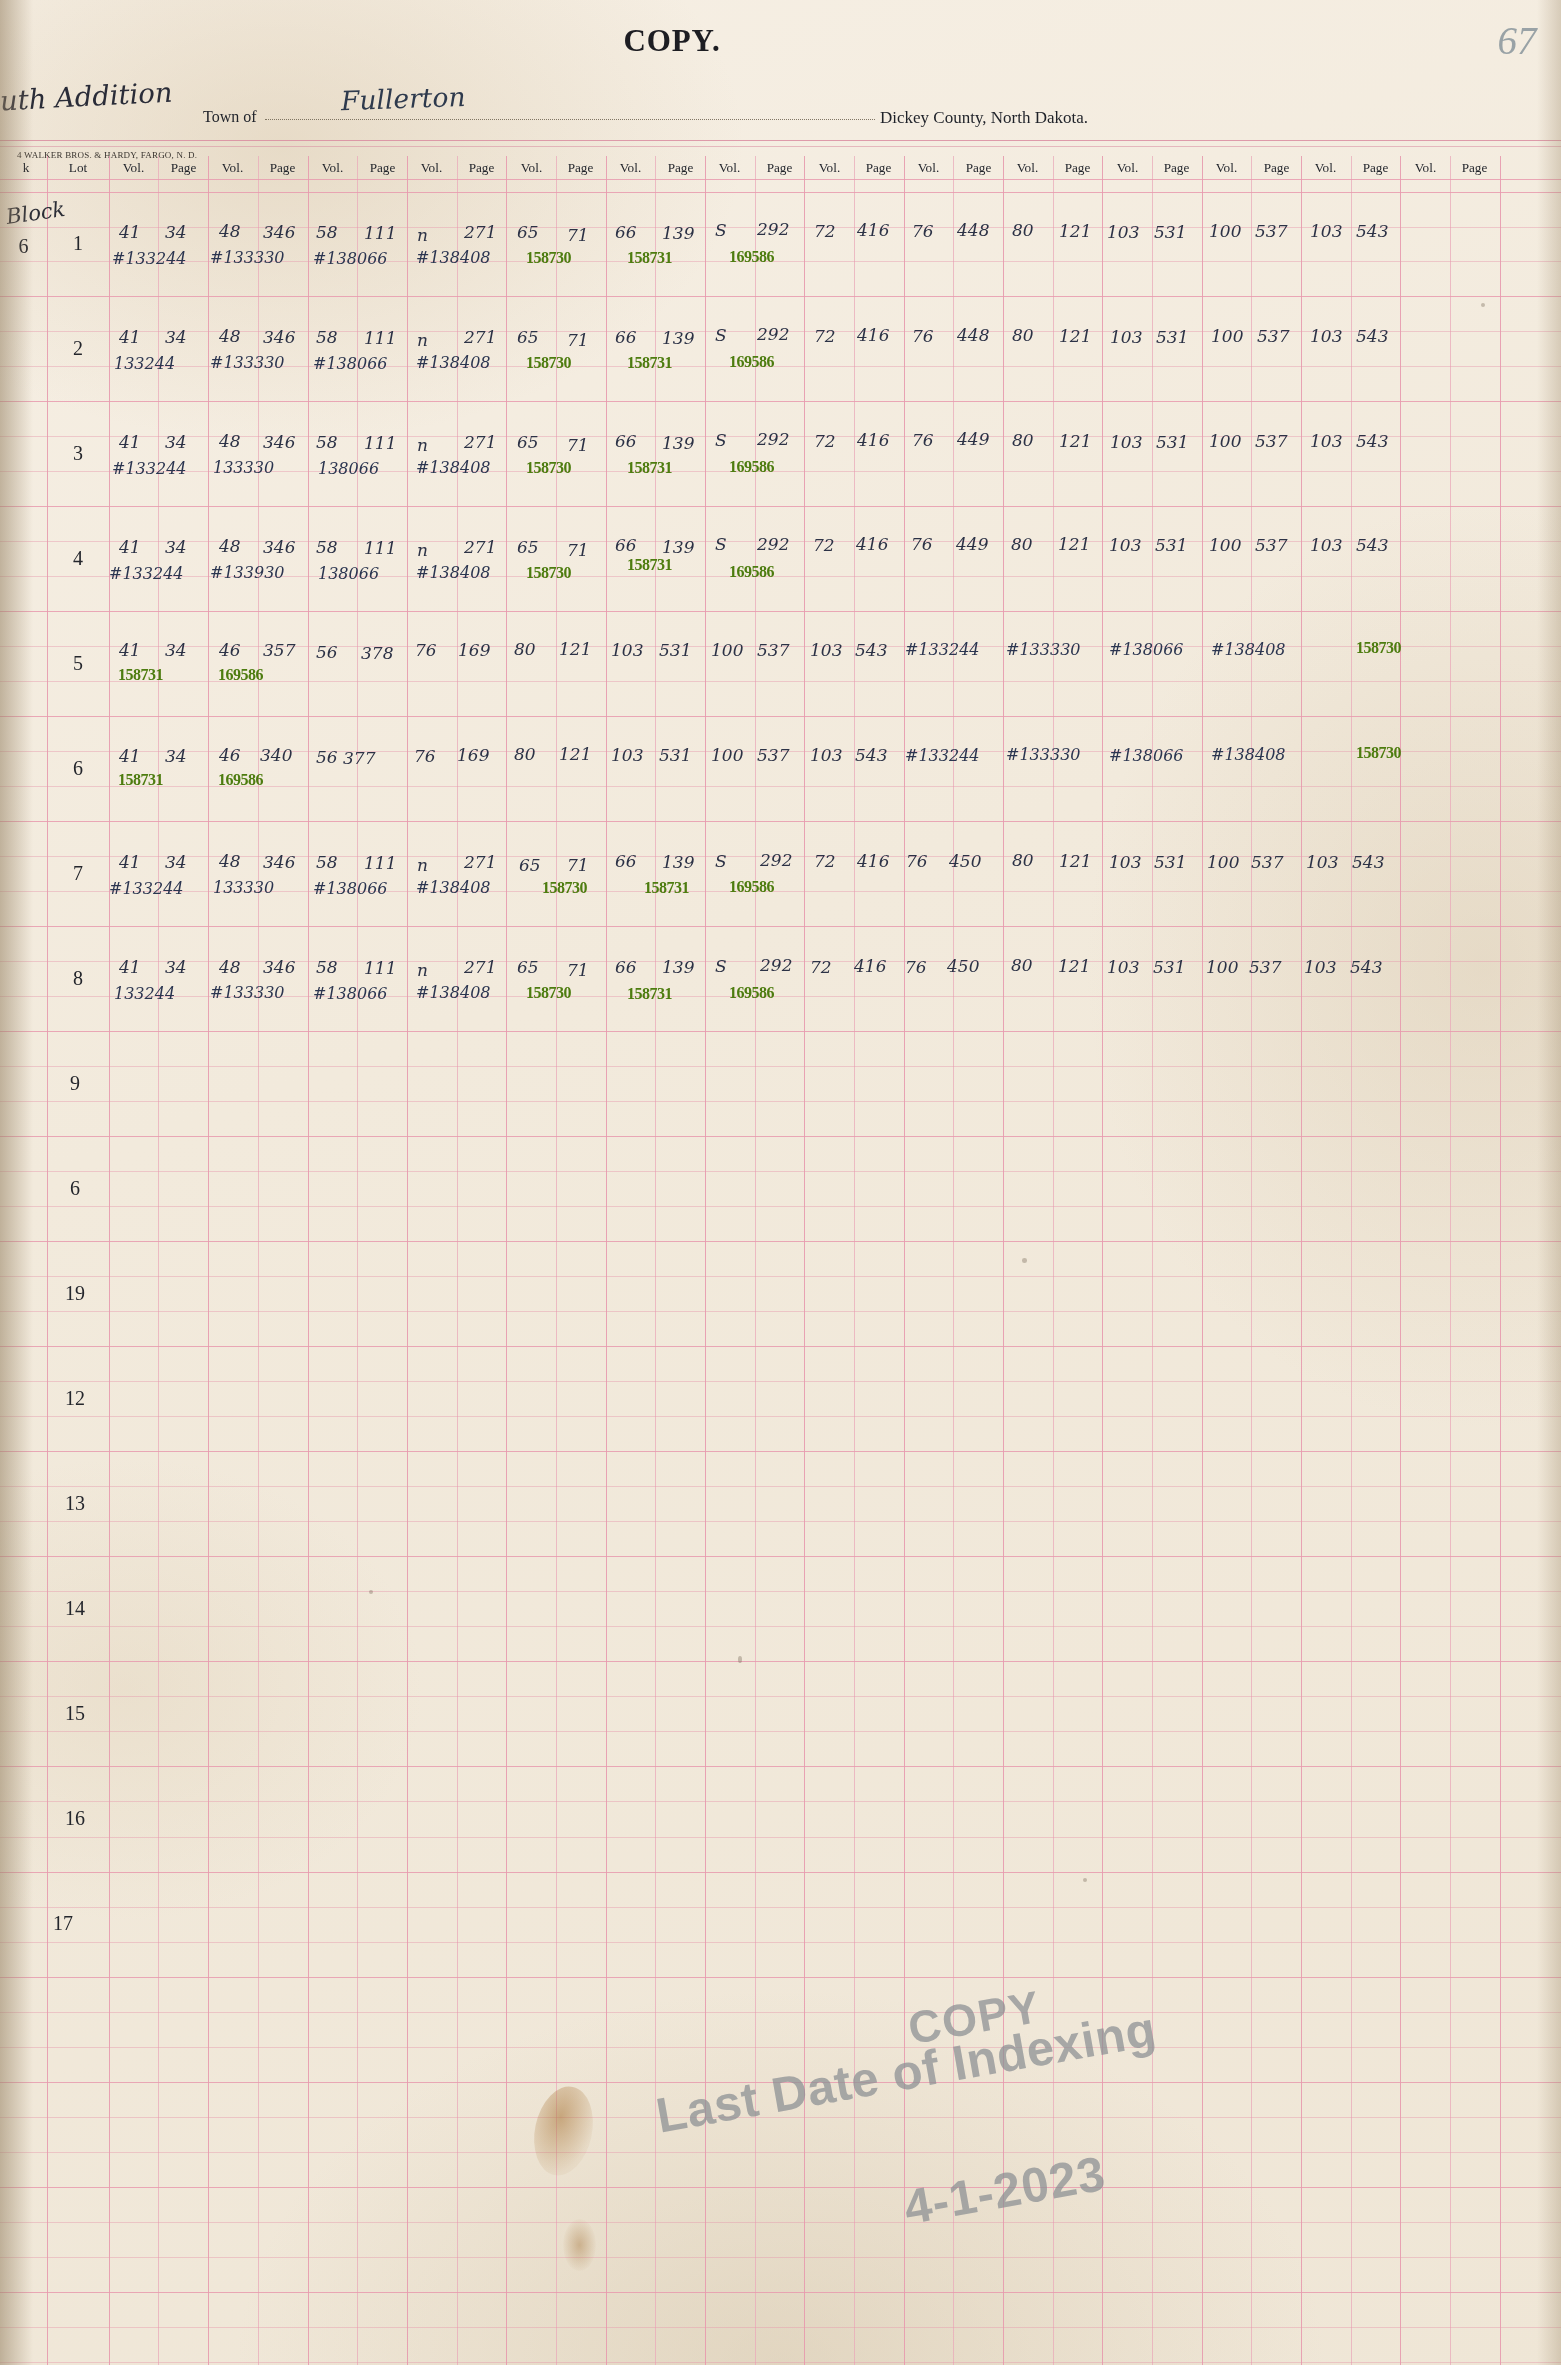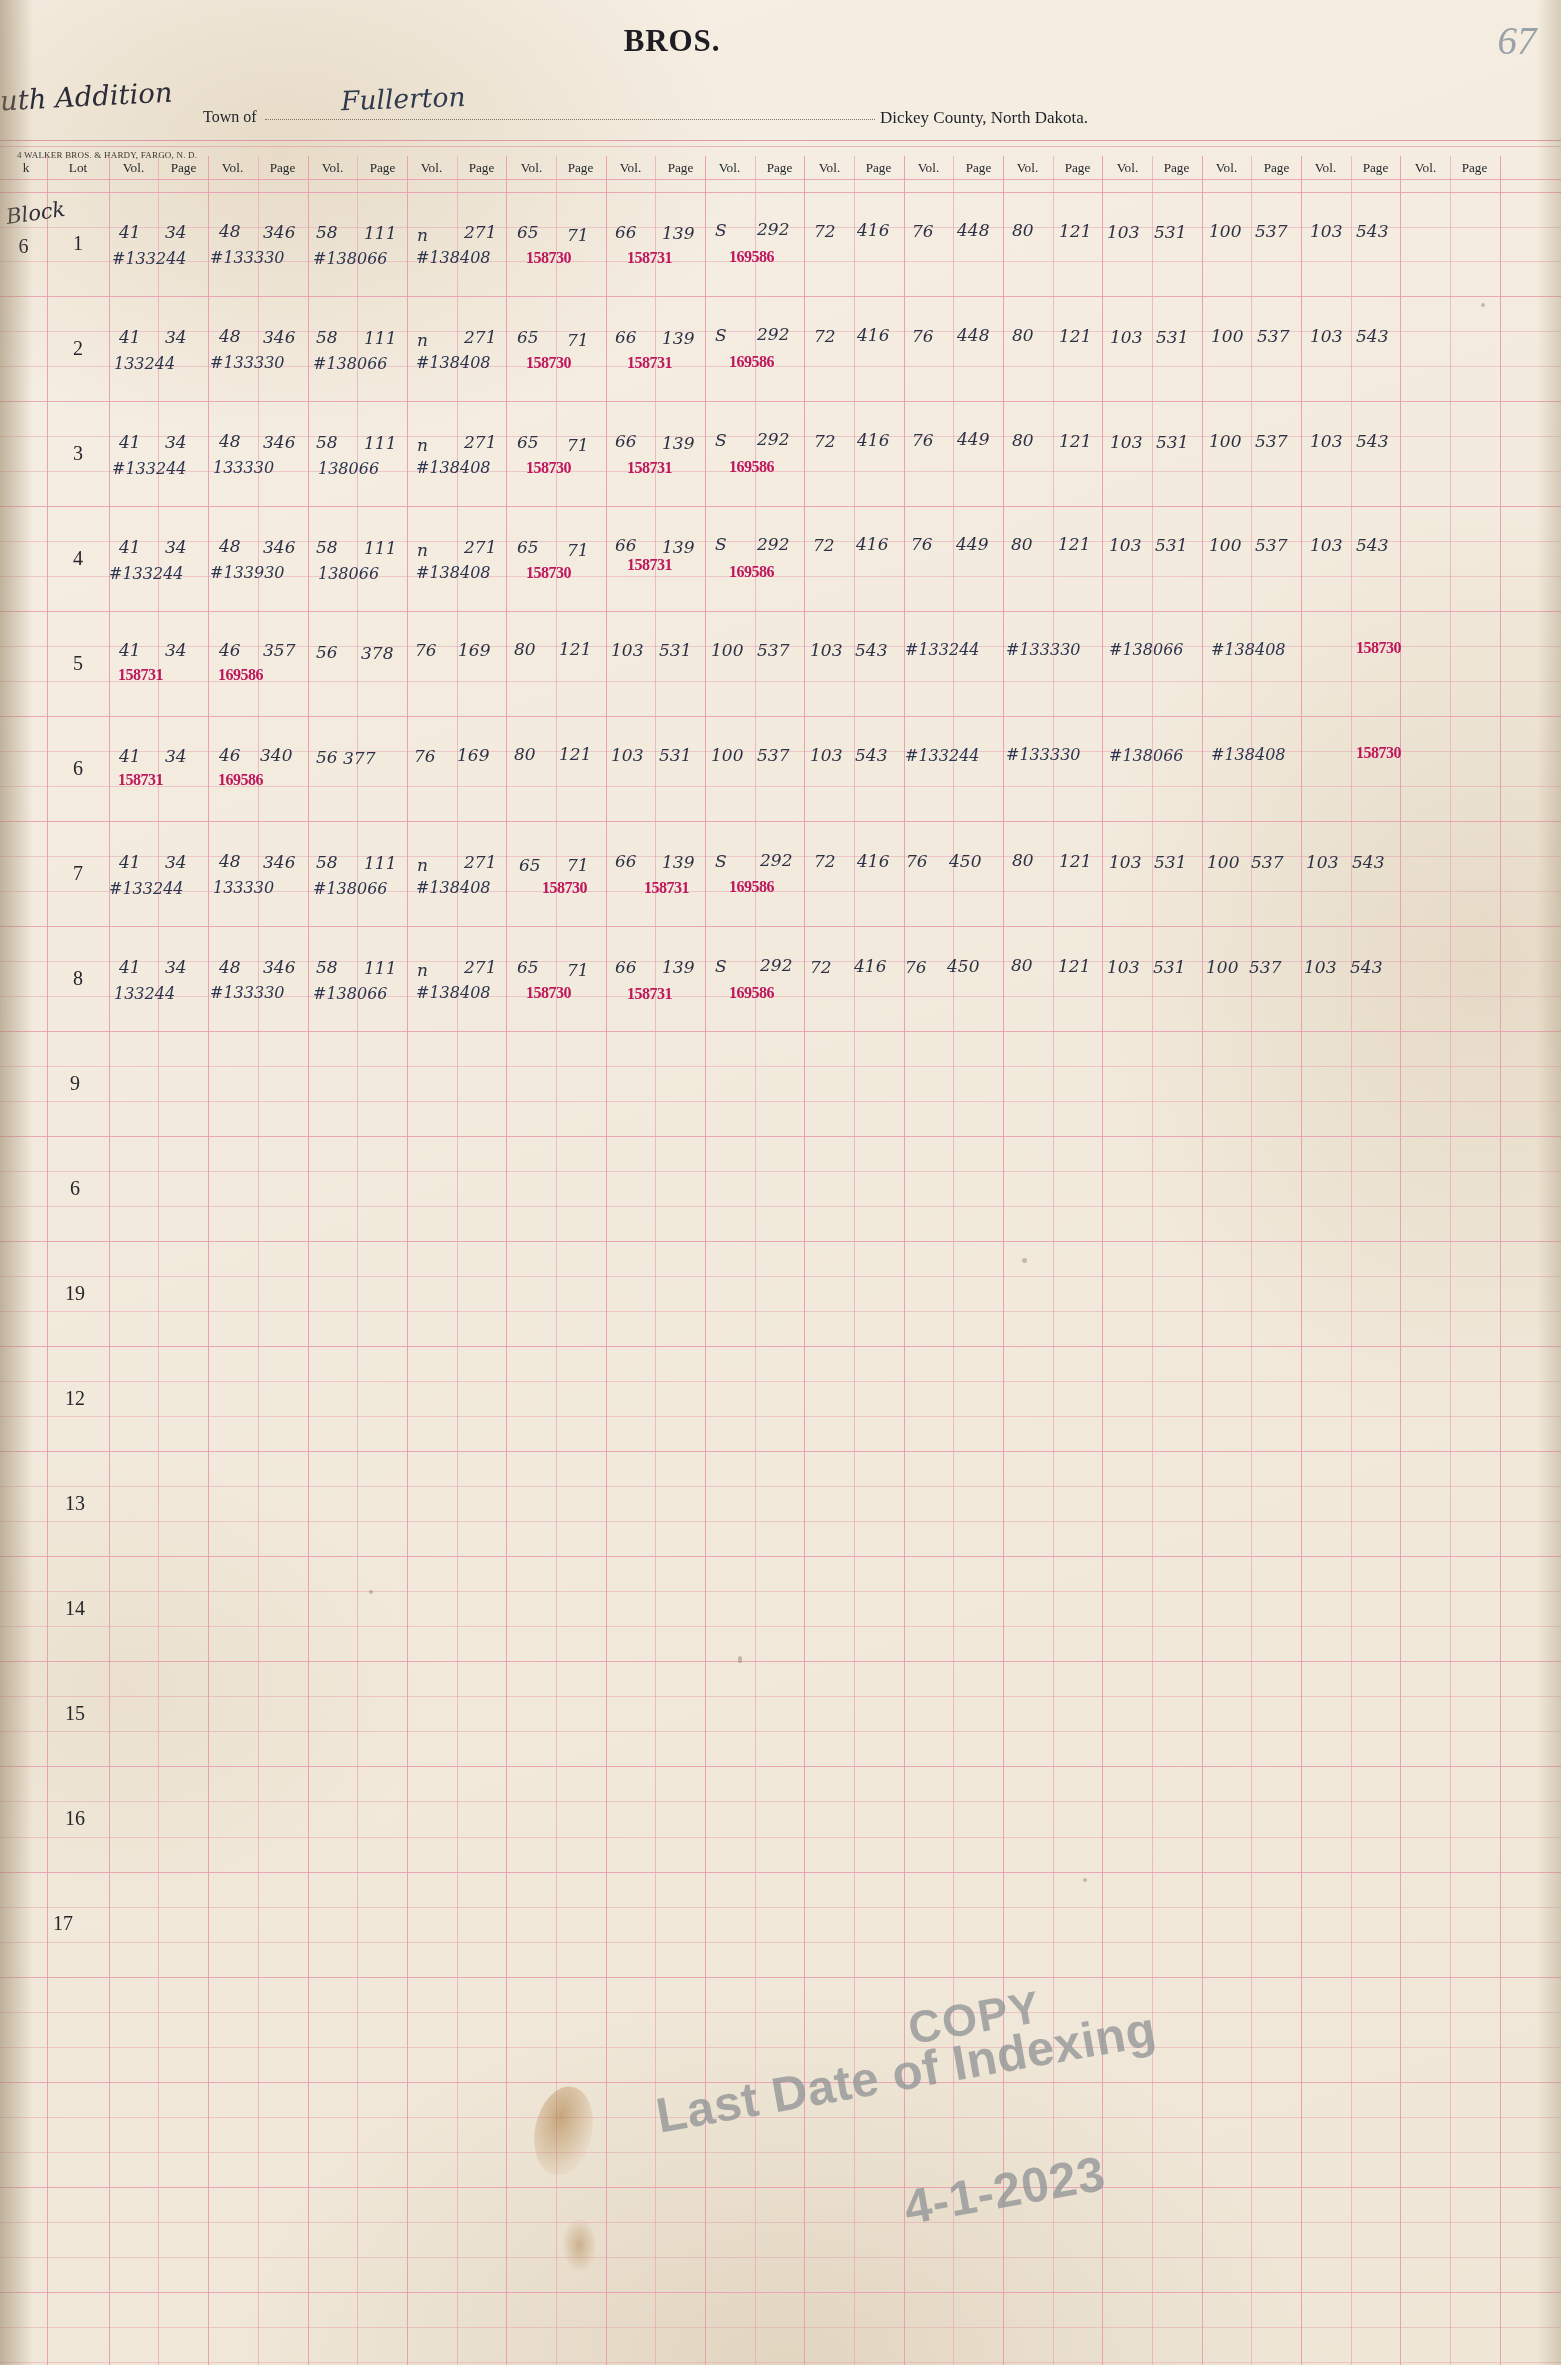--- a/index.html
+++ b/index.html
@@ -198,21 +198,21 @@
     font-size: 17px;
   }
   .hw.lower {
     font-size: 16px;
     color: #2b3550;
   }
   .hw.bold {
     font-weight: 700;
     font-style: normal;
     font-family: "Liberation Serif", serif;
-    color: #be185d;
+    color: #4d7c0f;
     letter-spacing: -0.5px;
   }
 
   
   #stamp {
     position: absolute;
     left: 629px;
     top: 1992px;
     width: 899px;
     height: 331px;
@@ -268,21 +268,21 @@
     pointer-events: none;
   }
 </style>
 </head>
 <body>
 
 <div id="page">
   <div class="paper-tint"></div>
 
   <div id="header">
-    <div id="doc-title">BROS.</div>
+    <div id="doc-title">COPY.</div>
     <div id="page-number">67</div>
 
     <div id="addition-handwriting">uth Addition</div>
     <div id="town-of-label">Town of</div>
     <div id="town-name">Fullerton</div>
 
     <div class="dotline" style="left:265px; top:119px; width:610px;"></div>
     <div id="county-line">Dickey County, North Dakota.</div>
 
     <div class="rule-red" style="top:140px;"></div>

